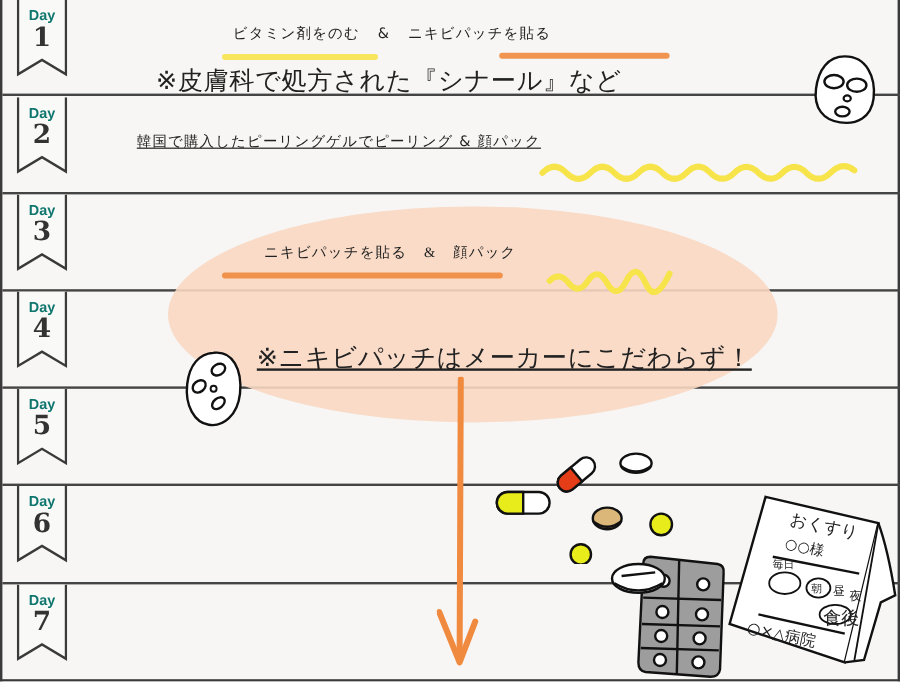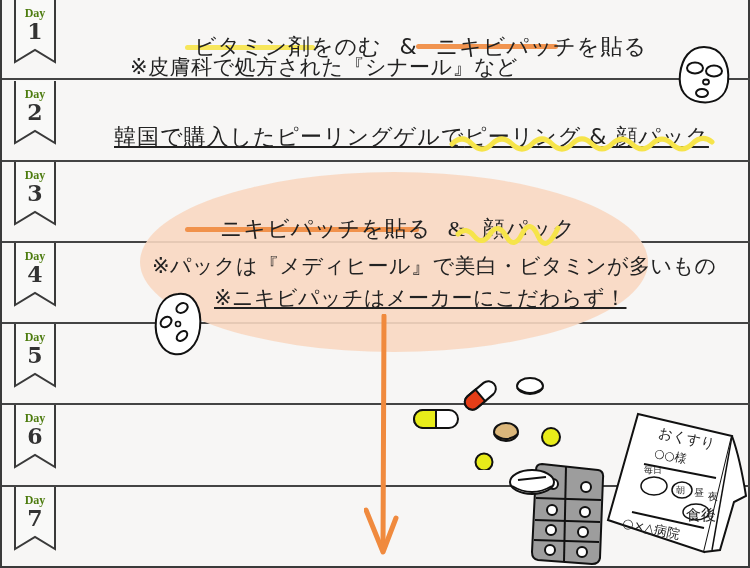--- a/index.html
+++ b/index.html
@@ -6,25 +6,25 @@
   html, body { width: 750px; height: 568px; overflow: hidden; background: #f6f5f4; }
   body { font-family: "DejaVu Sans", "Liberation Sans", sans-serif; color: #2a2a2a; position: relative; }
   .frame { position: absolute; left: 0; top: 0; width: 750px; height: 568px; background: #f7f6f5;
            border-left: 2px solid #3a3a3a; border-right: 2px solid #3a3a3a; border-bottom: 2px solid #3a3a3a; }
   .row-line { position: absolute; left: 0; width: 750px; height: 2px; background: #444; }
   .blob { position: absolute; left: 138px; top: 172px; width: 508px; height: 180px; border-radius: 50%;
           background: #f8d8c2; opacity: 0.9; }
   .ribbon { position: absolute; left: 12px; width: 42px; height: 64px; }
   .ribbon svg { position: absolute; left: 0; top: 0; }
   .ribbon .day { position: absolute; left: 0; width: 42px; top: 6px; text-align: center;
-                 font-family: Liberation Serif, serif; font-size: 12px; font-weight: bold; color: #4d7c0f; }
+                 font-family: Liberation Sans, sans-serif; font-size: 12px; font-weight: bold; color: #0f766e; }
   .ribbon .num { position: absolute; left: 0; width: 42px; top: 18px; text-align: center;
                  font-family: "DejaVu Serif", "Liberation Serif", serif; font-size: 22px; font-weight: bold; color: #333; }
   .txt { position: absolute; white-space: nowrap; color: #222; }
-  .main { font-size: 22px; letter-spacing: 1px; margin-top: 12px; }
+  .main { font-size: 12px; letter-spacing: 1px; }
   .note { font-size: 21px; letter-spacing: 0.5px; }
   .ul-yellow { position: absolute; height: 5px; background: #f6e44a; border-radius: 3px; opacity: 0.9; }
   .ul-orange { position: absolute; height: 5px; background: #f08a3e; border-radius: 3px; opacity: 0.9; }
   .illus { position: absolute; }
 </style>
 </head>
 <body>
 
 <div class="frame">
 
@@ -105,21 +105,20 @@
 
   <div class="ul-orange" style="left:183px; top:227px; width:234px;"></div>
   <div class="txt main" style="left:218px; top:202px;font-family:Liberation Serif, serif;">
     <span>ニキビパッチを貼る</span>
     <span style="margin:0 10px">&amp;</span>
     <span>顔パック</span>
   </div>
   <svg class="illus" style="left:452px; top:222px;" width="110" height="24" viewBox="0 0 110 24">
     <path d="M4 12 Q12 4 20 14 T36 12 T52 14 T68 12 T84 14 T104 6" fill="none" stroke="#f6e44a" stroke-width="5" stroke-linecap="round"></path>
   </svg>
-  <div class="txt note" style="left:150px; top:252px;">※パックは『メディヒール』で美白・ビタミンが多いもの</div>
   <div class="txt note" style="left:212px; top:284px;text-decoration:underline;">※ニキビパッチはメーカーにこだわらず！</div>
 
   <svg class="illus" style="left:672px; top:44px;" width="60" height="62" viewBox="0 0 60 62">
     <path d="M30 3 C48 3 56 20 54 38 C52 54 40 60 26 58 C12 56 4 46 6 30 C8 14 16 3 30 3 Z" fill="#fff" stroke="#111" stroke-width="2"></path>
     <ellipse cx="21" cy="24" rx="8" ry="5.5" fill="none" stroke="#111" stroke-width="2"></ellipse>
     <ellipse cx="40" cy="27" rx="8" ry="5.5" fill="none" stroke="#111" stroke-width="2"></ellipse>
     <ellipse cx="32" cy="38" rx="3" ry="2.5" fill="none" stroke="#111" stroke-width="1.8"></ellipse>
     <ellipse cx="28" cy="49" rx="6" ry="4" fill="none" stroke="#111" stroke-width="2"></ellipse>
   </svg>
 

